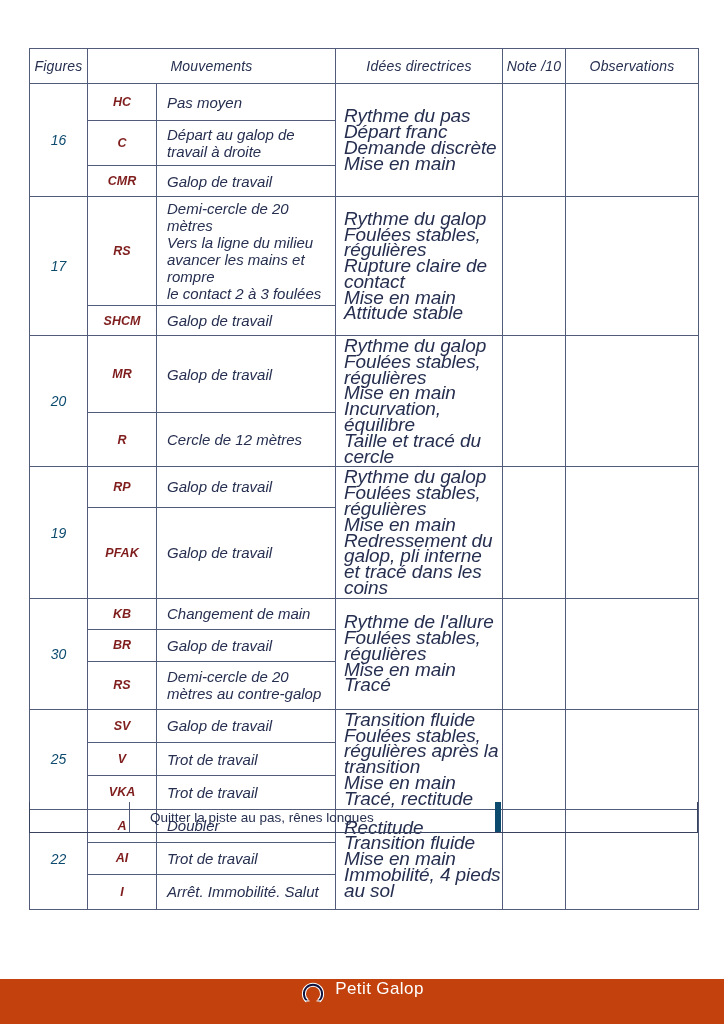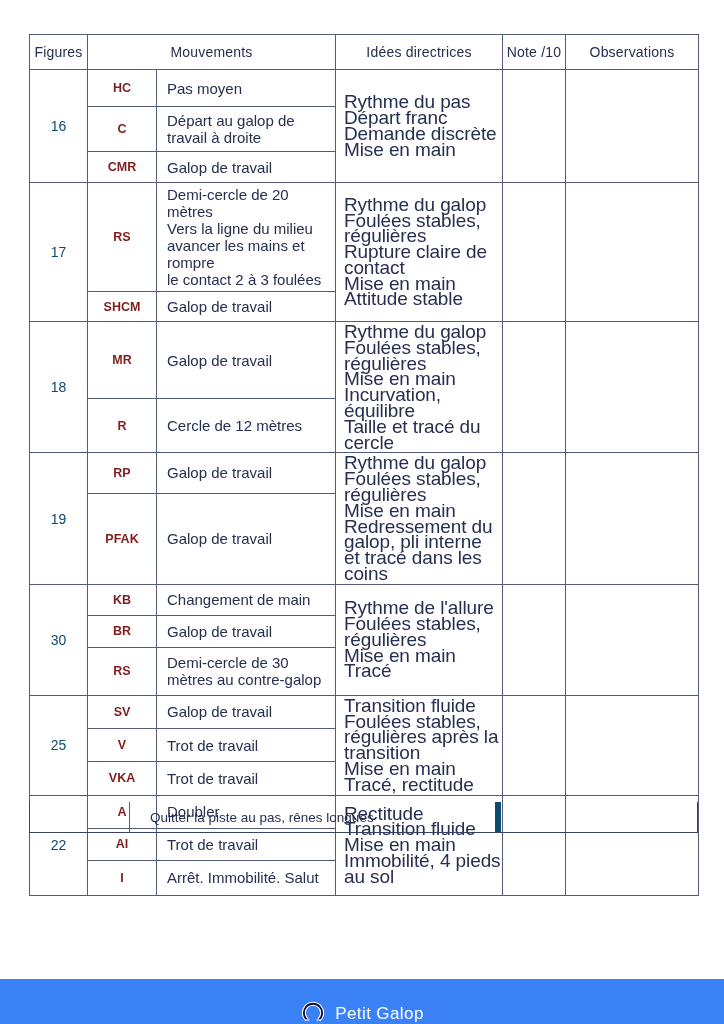--- a/index.html
+++ b/index.html
@@ -4,23 +4,24 @@
 <style>
   html,body{margin:0;padding:0}
   body{
     width:724px;height:1024px;position:relative;overflow:hidden;
     background:#ffffff;
     font-family:"Liberation Sans", sans-serif;
     color:#262f50;
   }
   
   table.sheet{
-    position:absolute;left:29px;top:34px;width:669px;
+    position:absolute;left:29px;top:48px;width:669px;
     border-collapse:collapse;table-layout:fixed;
     border:1px solid #39425f;
+    font-style:italic;
   }
   table.sheet td, table.sheet th{
     border:1px solid #525c7a;
     vertical-align:middle;
     box-sizing:border-box;
     overflow:hidden;
   }
   th.hdr{
     font-weight:400;font-size:14px;color:#262f50;
     text-align:center;letter-spacing:.2px;
@@ -54,22 +55,22 @@
   .fr-empty{width:100px;border-right:1px solid #525c7a}
   .fr-text{
     flex:1;display:flex;align-items:center;
     padding-left:20px;font-size:13.5px;color:#262f50;
     border-right:6px solid #0c4a6e;
   }
   .fr-note{width:196px}
   
   .footer{
     position:absolute;left:0;top:979px;width:724px;height:45px;
-    background:#3b82f6;
-    display:flex;align-items:flex-end;justify-content:center;gap:9px;
+    background:#c2410c;
+    display:flex;align-items:flex-start;justify-content:center;gap:9px;
   }
   .brand{
     color:#ffffff;font-size:17px;letter-spacing:.4px;font-weight:400;
   }
   .logo{display:block}
 </style>
 </head>
 <body>
 
 <div>
@@ -127,21 +128,21 @@
 Attitude stable</td>
       <td class="note" rowspan="2"></td>
       <td class="obs" rowspan="2"></td>
     </tr>
     <tr style="height:30px">
       <td class="marker">SHCM</td>
       <td class="mov">Galop de travail</td>
     </tr>
 
     <tr style="height:56px">
-      <td class="fig" rowspan="2">18</td>
+      <td class="fig" rowspan="2">20</td>
       <td class="marker">MR</td>
       <td class="mov">Galop de travail</td>
       <td class="ideas" rowspan="2">Rythme du galop
 Foulées stables, régulières
 Mise en main
 Incurvation, équilibre
 Taille et tracé du cercle</td>
       <td class="note" rowspan="2"></td>
       <td class="obs" rowspan="2"></td>
     </tr>
@@ -176,21 +177,21 @@
 Tracé</td>
       <td class="note" rowspan="3"></td>
       <td class="obs" rowspan="3"></td>
     </tr>
     <tr style="height:32px">
       <td class="marker">BR</td>
       <td class="mov">Galop de travail</td>
     </tr>
     <tr style="height:48px">
       <td class="marker">RS</td>
-      <td class="mov">Demi-cercle de 30 mètres au contre-galop</td>
+      <td class="mov">Demi-cercle de 20 mètres au contre-galop</td>
     </tr>
 
     <tr style="height:32px">
       <td class="fig" rowspan="3">25</td>
       <td class="marker">SV</td>
       <td class="mov">Galop de travail</td>
       <td class="ideas" rowspan="3">Transition fluide
 Foulées stables, régulières après la transition
 Mise en main
 Tracé, rectitude</td>

